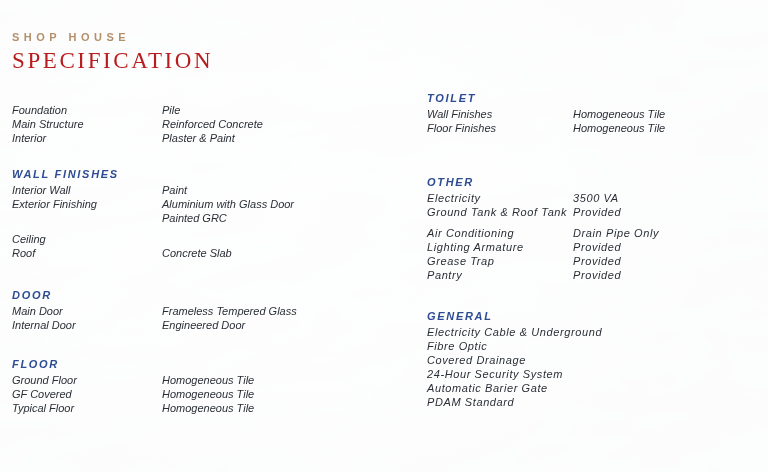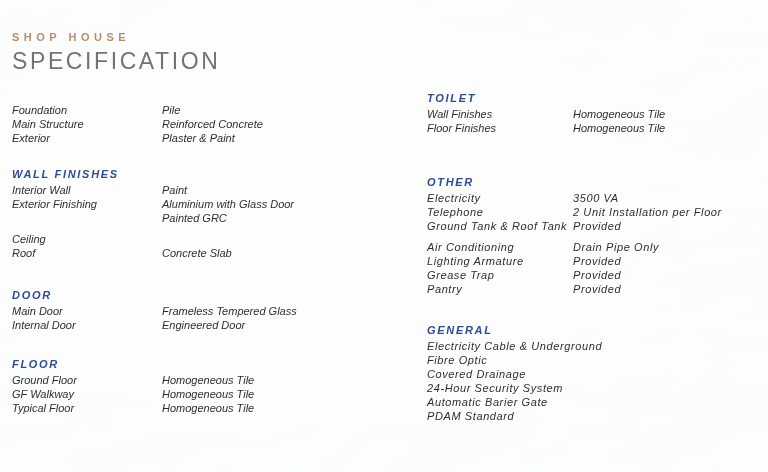--- a/index.html
+++ b/index.html
@@ -16,21 +16,21 @@
   .content { position:absolute; left:0; top:0; width:768px; height:472px; }
 
   .page-header { position:absolute; left:12px; top:31px; }
   .eyebrow {
     font-size:11px; font-weight:bold; letter-spacing:4.5px;
     color:#b3906b; line-height:13px;
   }
   .page-title {
     margin-top:5px;
     font-size:23px; font-weight:400; letter-spacing:2.6px;
-    color:#737373; line-height:24px;
+    color:#b91c1c; line-height:24px;font-family:Liberation Serif, serif;
   }
 
   .col { position:absolute; font-size:11px; color:#2a2f36;font-style:italic; }
   .col-left  { left:12px;  top:103px; width:395px; }
   .col-right { left:427px; top:91px;  width:340px; }
 
   .section-title {
     font-size:11px; font-weight:bold; color:#2d4c92;
     letter-spacing:1.7px; line-height:14px; margin-bottom:2px;
   }
@@ -92,21 +92,21 @@
           <div class="group">
             <div class="row">
               <div class="label">Foundation</div>
               <div class="value">Pile</div>
             </div>
             <div class="row">
               <div class="label">Main Structure</div>
               <div class="value">Reinforced Concrete</div>
             </div>
             <div class="row">
-              <div class="label">Exterior</div>
+              <div class="label">Interior</div>
               <div class="value">Plaster &amp; Paint</div>
             </div>
           </div>
         </section>
         <section class="sec-wall-finishes">
           <h2 class="section-title">WALL FINISHES</h2>
           <div class="group">
             <div class="row">
               <div class="label">Interior Wall</div>
               <div class="value">Paint</div>
@@ -141,21 +141,21 @@
           </div>
         </section>
         <section class="sec-floor">
           <h2 class="section-title">FLOOR</h2>
           <div class="group">
             <div class="row">
               <div class="label">Ground Floor</div>
               <div class="value">Homogeneous Tile</div>
             </div>
             <div class="row">
-              <div class="label">GF Walkway</div>
+              <div class="label">GF Covered</div>
               <div class="value">Homogeneous Tile</div>
             </div>
             <div class="row">
               <div class="label">Typical Floor</div>
               <div class="value">Homogeneous Tile</div>
             </div>
           </div>
         </section>
       </div>
     <div class="col col-right" id="col-right">
@@ -171,24 +171,20 @@
               <div class="value">Homogeneous Tile</div>
             </div>
           </div>
         </section>
         <section class="sec-other spread">
           <h2 class="section-title">OTHER</h2>
           <div class="group">
             <div class="row">
               <div class="label">Electricity</div>
               <div class="value">3500 VA</div>
-            </div>
-            <div class="row">
-              <div class="label">Telephone</div>
-              <div class="value">2 Unit Installation per Floor</div>
             </div>
             <div class="row">
               <div class="label">Ground Tank &amp; Roof Tank</div>
               <div class="value">Provided</div>
             </div>
           </div>
           <div class="group">
             <div class="row">
               <div class="label">Air Conditioning</div>
               <div class="value">Drain Pipe Only</div>

